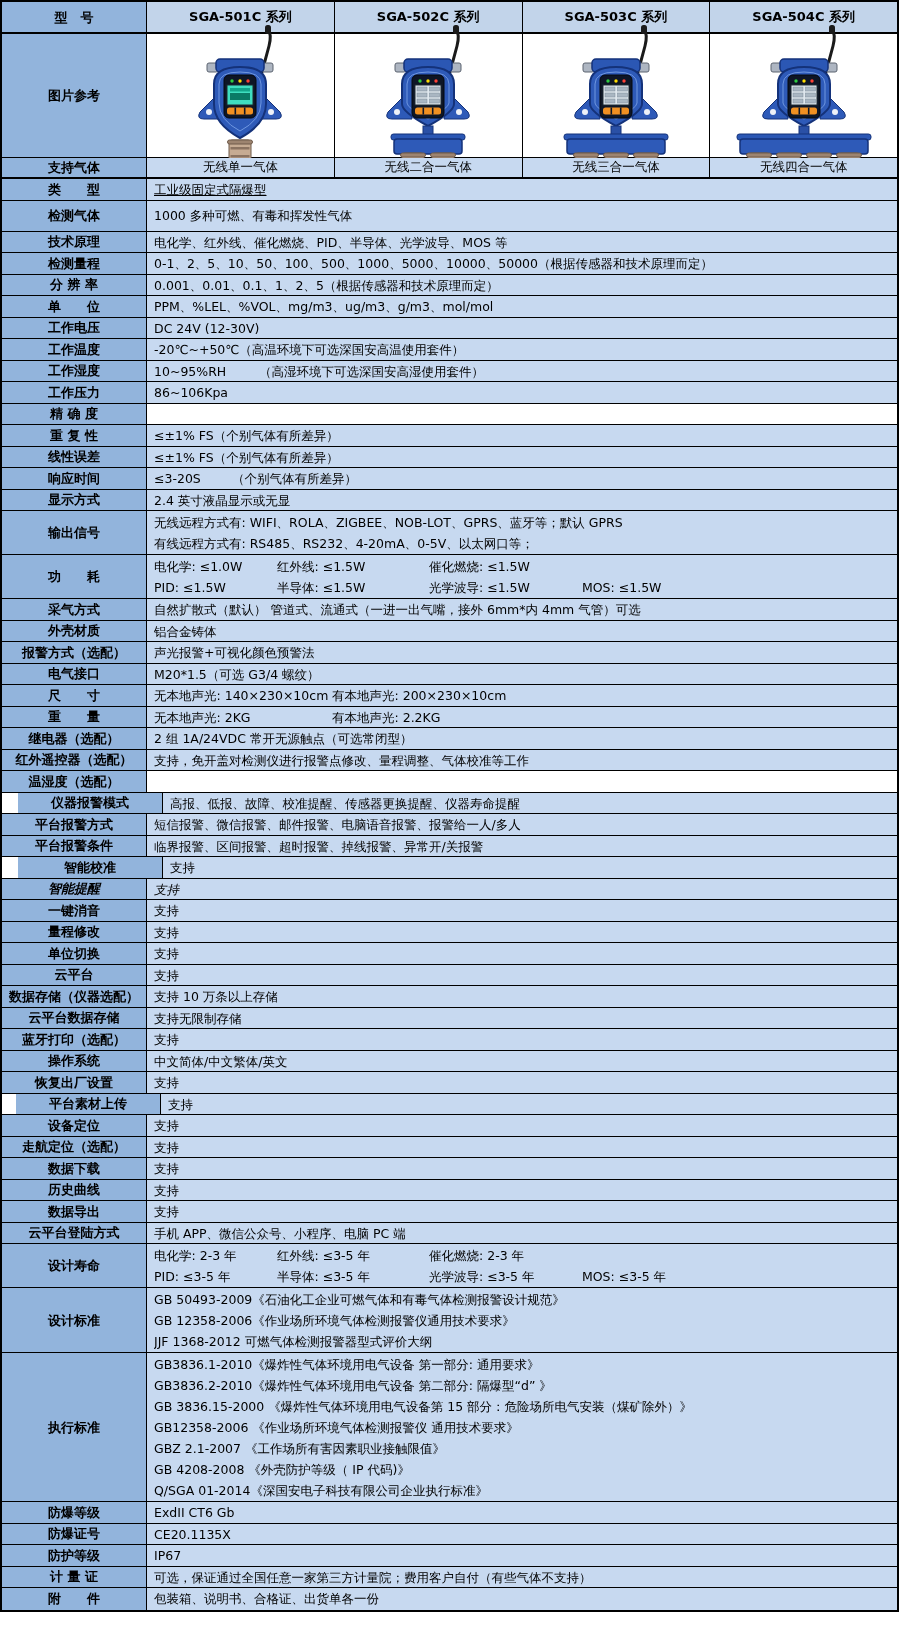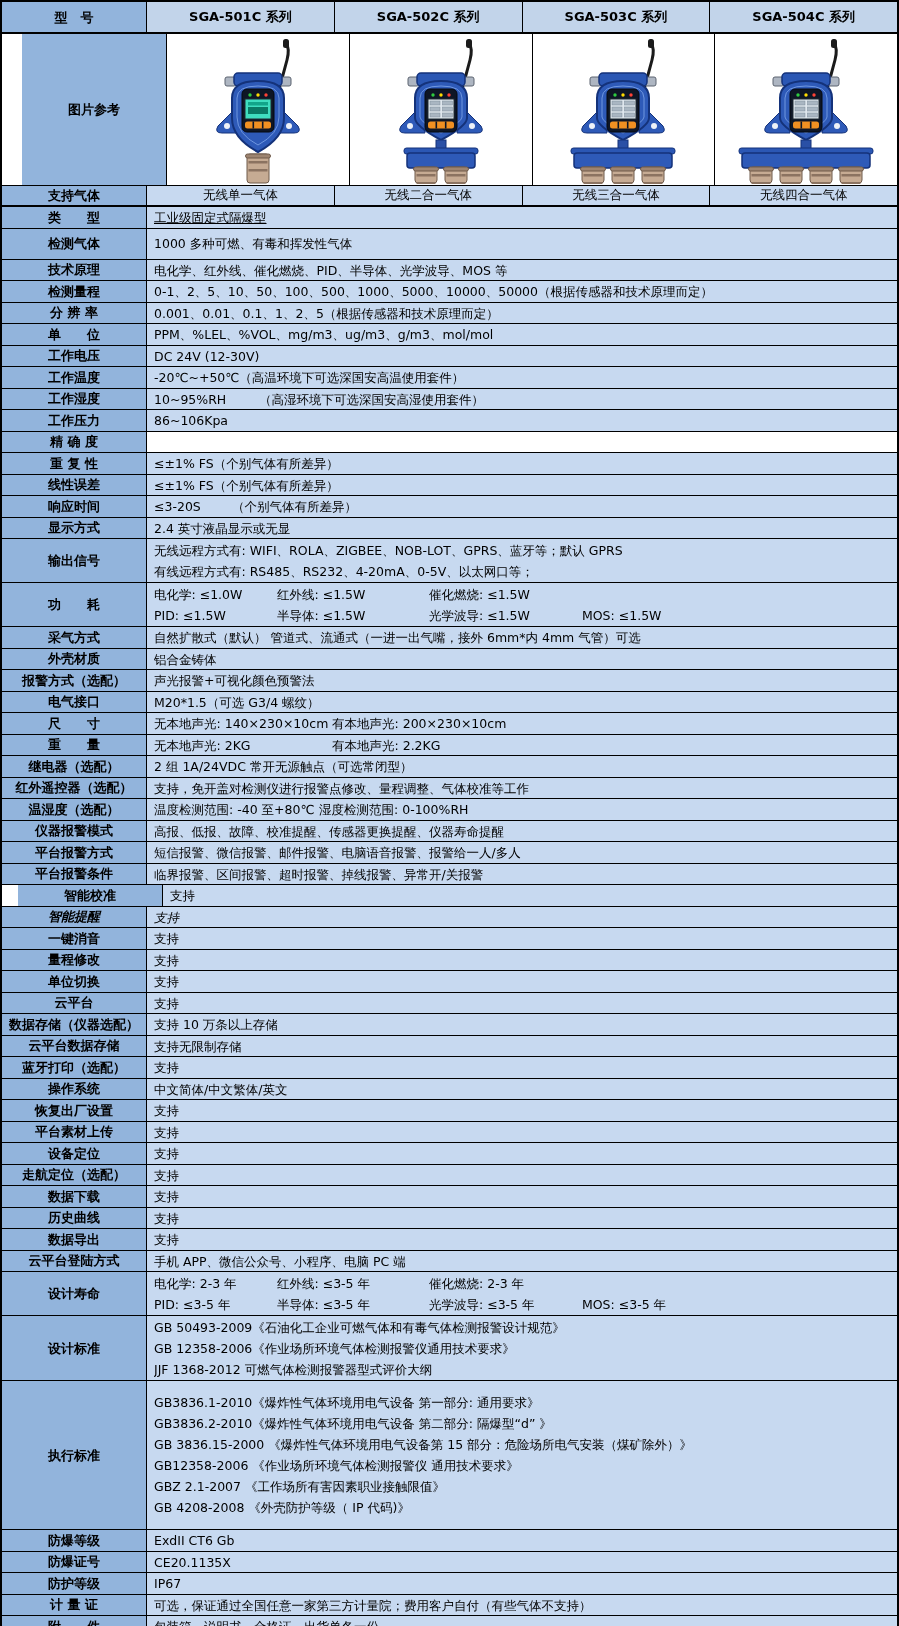--- a/index.html
+++ b/index.html
@@ -6,21 +6,21 @@
   html,body { background:#ffffff; }
   body { font-family: "DejaVu Sans", sans-serif; color:#000; }
   .spec-table {
     width: 899px;
     border: 2px solid #000;
     background: #fff;
   }
   .row { display: flex; border-bottom: 1px solid #000; }
   .row:last-child, #spec-rows > .row:last-child { border-bottom: none; }
   .row.header-row { height: 32px; border-bottom: 2px solid #000; }
-  .row.image-row { height: 152px; padding-left: 20px; }
+  .row.image-row { height: 124px; }
   .row.gas-row { height: 21px; border-bottom: 2px solid #000; }
   .cell { display:flex; align-items:center; }
   .label-cell {
     width: 145px; flex: 0 0 145px;
     background: #92b4dc;
     border-right: 1px solid #000;
     justify-content: center;
     font-weight: bold;
     font-size: 13px;
     text-align: center;
@@ -389,25 +389,22 @@
         </div>
       </div>
       <div class="row spec-row" style="height: 21.5px;">
         <div class="cell label-cell">红外遥控器（选配）</div>
         <div class="cell value-cell">
           <div class="line"><span class="seg">支持，免开盖对检测仪进行报警点修改、量程调整、气体校准等工作</span></div>
         </div>
       </div>
       <div class="row spec-row" style="height: 21.5px;">
         <div class="cell label-cell">温湿度（选配）</div>
-        <div class="cell value-cell">
-          <div class="line"><span class="seg" style="min-width: 165px;">温度检测范围: -40 至+80℃</span><span class="seg">湿度检测范围: 0-100%RH</span></div>
-        </div>
-      </div>
-      <div class="row spec-row" style="height: 21.5px;">
+      </div>
+      <div class="row spec-row" style="height: 21.5px; padding-left: 16px;">
         <div class="cell label-cell">仪器报警模式</div>
         <div class="cell value-cell">
           <div class="line"><span class="seg">高报、低报、故障、校准提醒、传感器更换提醒、仪器寿命提醒</span></div>
         </div>
       </div>
       <div class="row spec-row" style="height: 21.5px;">
         <div class="cell label-cell">平台报警方式</div>
         <div class="cell value-cell">
           <div class="line"><span class="seg">短信报警、微信报警、邮件报警、电脑语音报警、报警给一人/多人</span></div>
         </div>
@@ -477,21 +474,21 @@
         <div class="cell value-cell">
           <div class="line"><span class="seg">中文简体/中文繁体/英文</span></div>
         </div>
       </div>
       <div class="row spec-row" style="height: 21.5px;">
         <div class="cell label-cell">恢复出厂设置</div>
         <div class="cell value-cell">
           <div class="line"><span class="seg">支持</span></div>
         </div>
       </div>
-      <div class="row spec-row" style="height: 21.5px;">
+      <div class="row spec-row" style="height: 21.5px; padding-left: 14px;">
         <div class="cell label-cell">平台素材上传</div>
         <div class="cell value-cell">
           <div class="line"><span class="seg">支持</span></div>
         </div>
       </div>
       <div class="row spec-row" style="height: 21.5px;">
         <div class="cell label-cell">设备定位</div>
         <div class="cell value-cell">
           <div class="line"><span class="seg">支持</span></div>
         </div>
@@ -543,20 +540,21 @@
       </div>
       <div class="row spec-row" style="height: 149px;">
         <div class="cell label-cell">执行标准</div>
         <div class="cell value-cell">
           <div class="line"><span class="seg">GB3836.1-2010《爆炸性气体环境用电气设备 第一部分: 通用要求》</span></div>
           <div class="line"><span class="seg">GB3836.2-2010《爆炸性气体环境用电气设备 第二部分: 隔爆型“d” 》</span></div>
           <div class="line"><span class="seg">GB 3836.15-2000 《爆炸性气体环境用电气设备第 15 部分：危险场所电气安装（煤矿除外）》</span></div>
           <div class="line"><span class="seg">GB12358-2006 《作业场所环境气体检测报警仪 通用技术要求》</span></div>
           <div class="line"><span class="seg">GBZ 2.1-2007 《工作场所有害因素职业接触限值》</span></div>
           <div class="line"><span class="seg">GB 4208-2008 《外壳防护等级（ IP 代码)》</span></div>
+          <div class="line"><span class="seg">Q/SGA 01-2014《深国安电子科技有限公司企业执行标准》</span></div>
         </div>
       </div>
       <div class="row spec-row" style="height: 21.5px;">
         <div class="cell label-cell">防爆等级</div>
         <div class="cell value-cell">
           <div class="line"><span class="seg">ExdII CT6 Gb</span></div>
         </div>
       </div>
       <div class="row spec-row" style="height: 21.5px;">
         <div class="cell label-cell">防爆证号</div>

